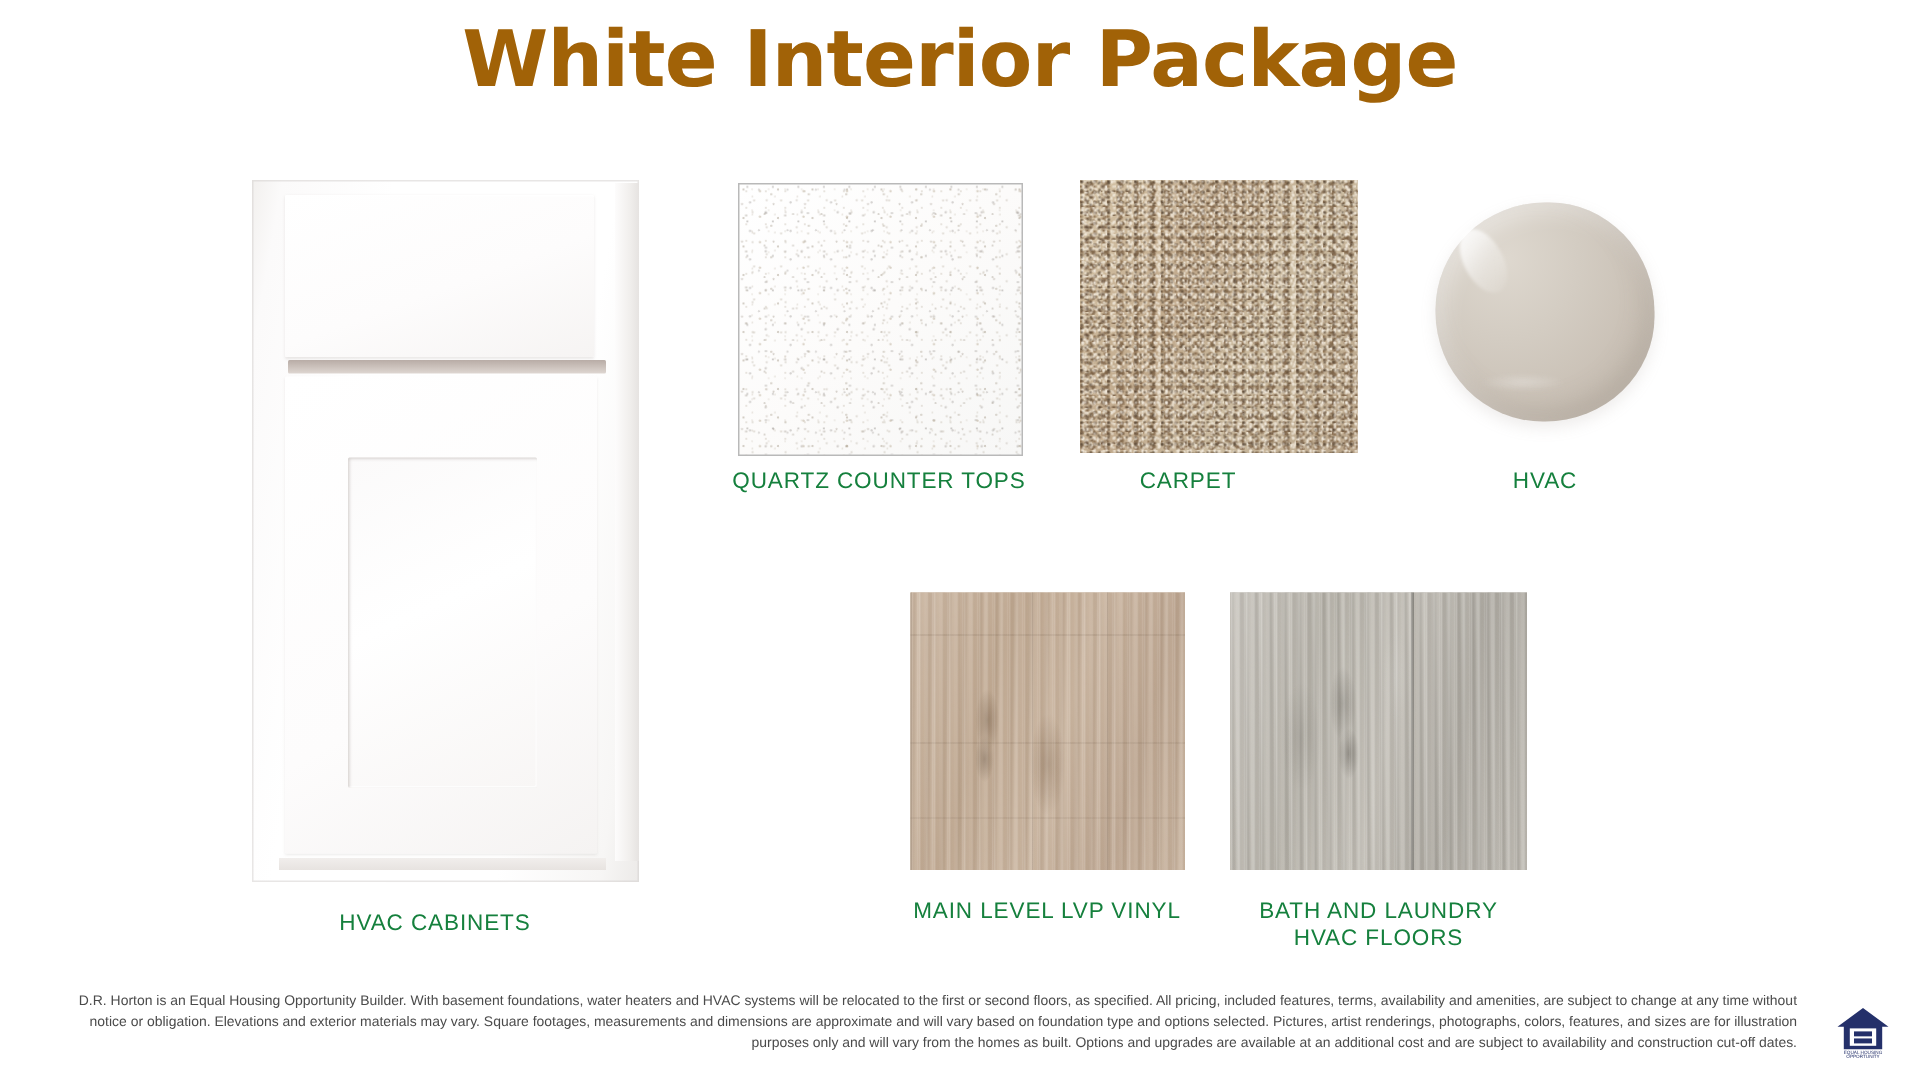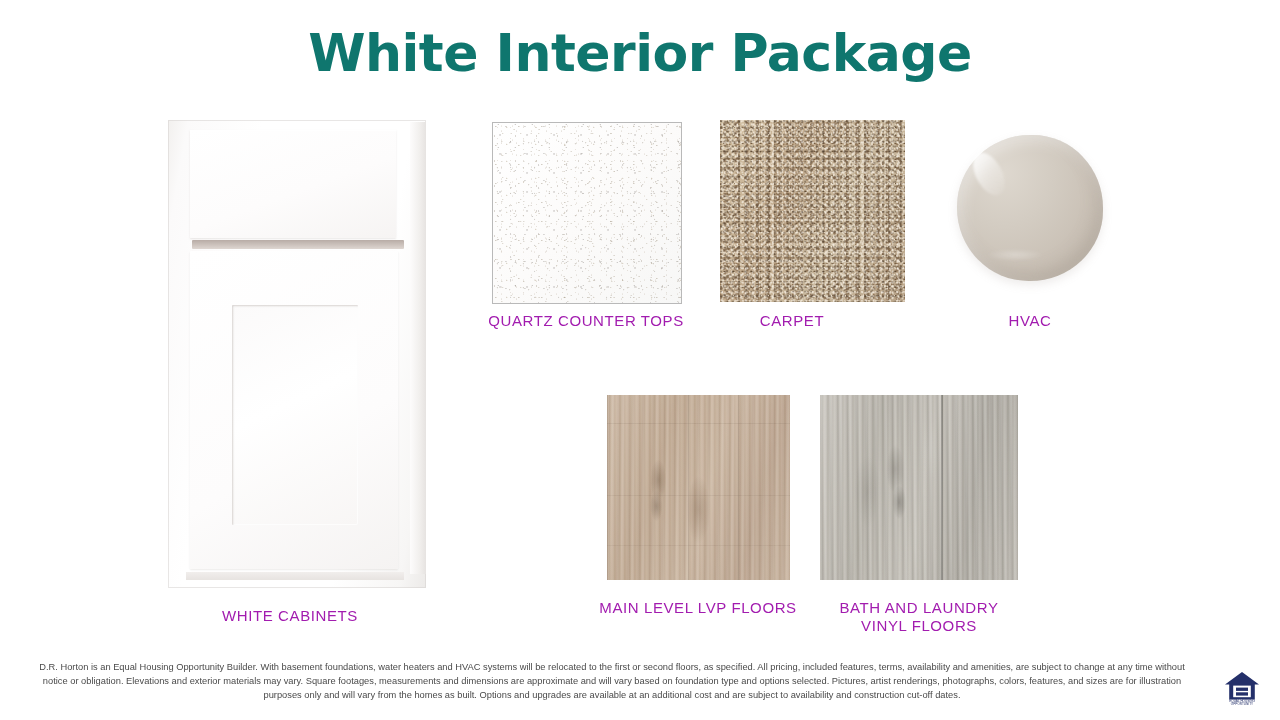--- a/index.html
+++ b/index.html
@@ -13,41 +13,41 @@
     height: 720px;
     position: relative;
     overflow: hidden;
     font-family: "Liberation Sans", sans-serif;
     -webkit-font-smoothing: antialiased;
   }
 
   
   .page-title {
     position: absolute;
-    top: 24px;
+    top: 11px;
     left: 0;
     width: 1280px;
     text-align: center;
     font-family: "DejaVu Sans", sans-serif;
     font-size: 52px;
     font-weight: bold;
     letter-spacing: -0.5px;
-    color: #0f766e;
+    color: #a16207;
     line-height: 1.15;
   }
 
   
   .swatch-label {
     position: absolute;
     text-align: center;
     font-family: "Liberation Sans", sans-serif;
     font-size: 15px;
     font-weight: 400;
     letter-spacing: 0.6px;
-    color: #a21caf;
+    color: #15803d;
     line-height: 1.22;
     white-space: pre-line;
   }
 
   
   .cabinet-wrap {
     position: absolute;
     left: 168px;
     top: 120px;
     width: 258px;
@@ -343,21 +343,21 @@
   
   .disclaimer {
     position: absolute;
     left: 26px;
     top: 660px;
     width: 1172px;
     font-family: "Liberation Sans", sans-serif;
     font-size: 9.3px;
     line-height: 1.52;
     color: #4a4a4a;
-    text-align: center;
+    text-align: right;
   }
   .ehouse-logo {
     position: absolute;
     left: 1222px;
     top: 668px;
     width: 40px;
     height: 38px;
   }
   .ehouse-logo svg { display: block; }
 </style>
@@ -371,37 +371,37 @@
   <div class="cabinet-body">
     <div class="cabinet-side"></div>
     <div class="cab-drawer"></div>
     <div class="cab-gap"></div>
     <div class="cab-door">
       <div class="cab-panel"></div>
     </div>
     <div class="cab-base"></div>
   </div>
 </div>
-<div class="swatch-label" style="left:175px; top:607px; width:230px;">WHITE CABINETS</div>
+<div class="swatch-label" style="left:175px; top:607px; width:230px;">HVAC CABINETS</div>
 
 <div class="quartz"></div>
 <div class="swatch-label" style="left:466px; top:312px; width:240px;">QUARTZ COUNTER TOPS</div>
 
 <div class="carpet"></div>
 <div class="swatch-label" style="left:672px; top:312px; width:240px;">CARPET</div>
 
 <div class="paint-blob"></div>
 <div class="swatch-label" style="left:910px; top:312px; width:240px;">HVAC</div>
 
 <div class="wood lvp"></div>
-<div class="swatch-label" style="left:578px; top:599px; width:240px;">MAIN LEVEL LVP FLOORS</div>
+<div class="swatch-label" style="left:578px; top:599px; width:240px;">MAIN LEVEL LVP VINYL</div>
 
 <div class="wood vinyl"></div>
 <div class="swatch-label" style="left:799px; top:599px; width:240px;">BATH AND LAUNDRY
-VINYL FLOORS</div>
+HVAC FLOORS</div>
 
 <div class="disclaimer">D.R. Horton is an Equal Housing Opportunity Builder. With basement foundations, water heaters and HVAC systems will be relocated to the first or second floors, as specified. All pricing, included features, terms, availability and amenities, are subject to change at any time without notice or obligation. Elevations and exterior materials may vary. Square footages, measurements and dimensions are approximate and will vary based on foundation type and options selected. Pictures, artist renderings, photographs, colors, features, and sizes are for illustration purposes only and will vary from the homes as built. Options and upgrades are available at an additional cost and are subject to availability and construction cut-off dates.</div>
 
 <div class="ehouse-logo">
   <svg width="40" height="38" viewBox="0 0 40 38" aria-hidden="true">
 
     <path d="M20 4 L37 16.5 L32.8 16.5 L32.8 31.5 L7.2 31.5 L7.2 16.5 L3 16.5 Z" fill="#24306a"></path>
 
     <rect x="11.2" y="17.6" width="17.6" height="11.6" fill="#ffffff"></rect>
 

